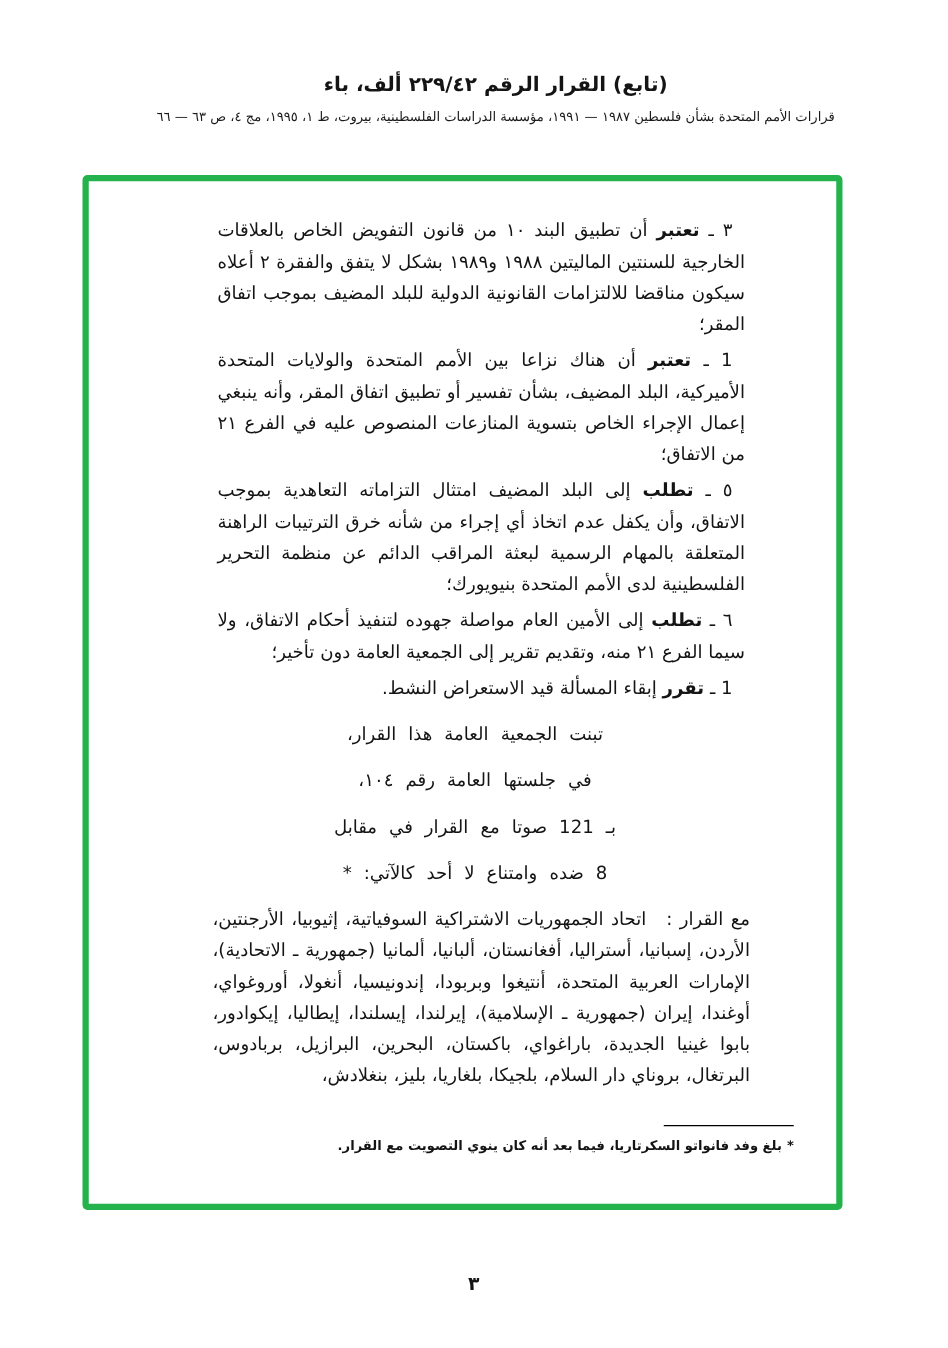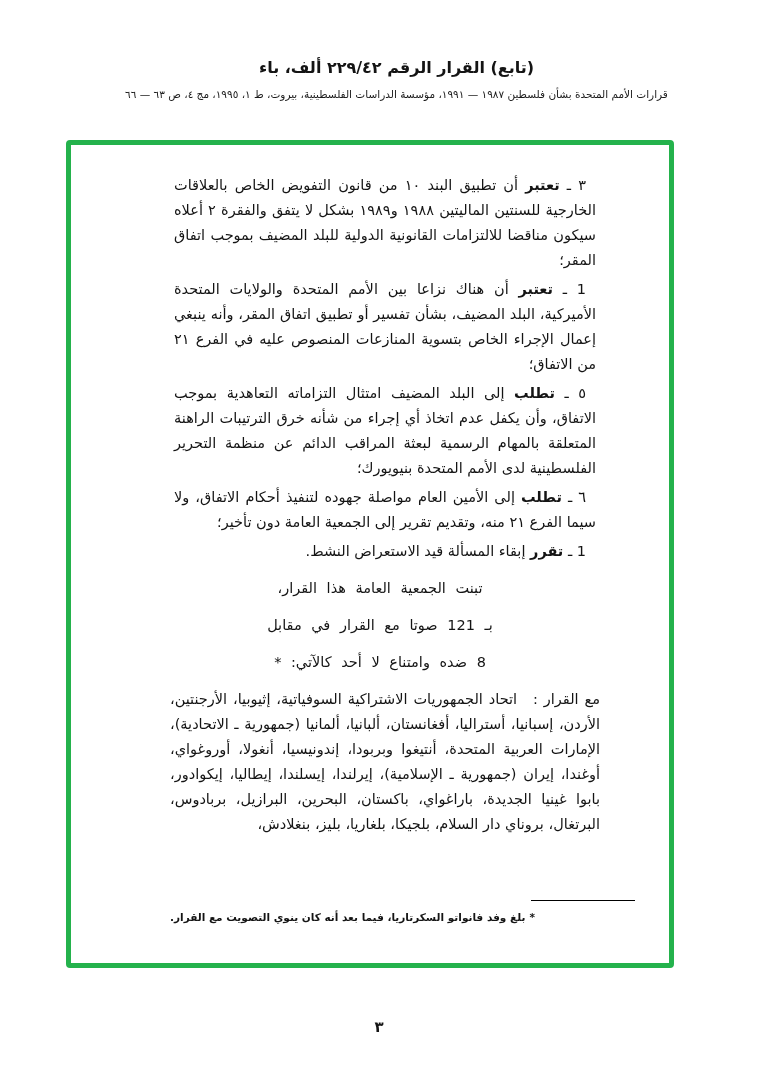--- a/index.html
+++ b/index.html
@@ -28,21 +28,21 @@
     text-align:justify;
   }
   .para { margin:4px; text-indent:10px; }
   .para b { font-weight:700; }
   .adopt { margin:12px; text-align:center; text-indent:10px; word-spacing:5px; }
   .vote { margin:0; text-indent:0; }
   .vote-label { margin-left:16px; white-space:nowrap; }
 
   .footnote-area { flex:0 0 auto; padding:0 34px 38px 99px; }
   .fn-rule { width:104px; height:0; border-top:1.6px solid #000; margin:0 0 9px auto; margin-right:0; }
-  .fn-text { font-size:10.5px; font-weight:700; text-align:left; line-height:15px; }
+  .fn-text { font-size:10.5px; font-weight:700; text-align:right; line-height:15px; }
   .fn-marker { font-weight:700; margin-left:4px; }
 
   .page-num {
     position:absolute; bottom:42px; left:0; right:0;
     text-align:center; font-size:15px; font-weight:700;
   }
 </style>
 </head>
 <body>
 
@@ -58,20 +58,21 @@
 
     <p class="para"><span>1 ـ </span><b>تعتبر</b><span> أن هناك نزاعا بين الأمم المتحدة والولايات المتحدة الأميركية، البلد المضيف، بشأن تفسير أو تطبيق اتفاق المقر، وأنه ينبغي إعمال الإجراء الخاص بتسوية المنازعات المنصوص عليه في الفرع ٢١ من الاتفاق؛</span></p>
 
     <p class="para"><span>٥ ـ </span><b>تطلب</b><span> إلى البلد المضيف امتثال التزاماته التعاهدية بموجب الاتفاق، وأن يكفل عدم اتخاذ أي إجراء من شأنه خرق الترتيبات الراهنة المتعلقة بالمهام الرسمية لبعثة المراقب الدائم عن منظمة التحرير الفلسطينية لدى الأمم المتحدة بنيويورك؛</span></p>
 
     <p class="para"><span>٦ ـ </span><b>تطلب</b><span> إلى الأمين العام مواصلة جهوده لتنفيذ أحكام الاتفاق، ولا سيما الفرع ٢١ منه، وتقديم تقرير إلى الجمعية العامة دون تأخير؛</span></p>
 
     <p class="para"><span>1 ـ </span><b>تقرر</b><span> إبقاء المسألة قيد الاستعراض النشط.</span></p>
 
     <p class="adopt">تبنت الجمعية العامة هذا القرار،</p>
+    <p class="adopt">في جلستها العامة رقم ١٠٤،</p>
     <p class="adopt">بـ 121 صوتا مع القرار في مقابل</p>
     <p class="adopt">8 ضده وامتناع لا أحد كالآتي: *</p>
 
     <p class="para vote"><span class="vote-label">مع القرار :</span><span>اتحاد الجمهوريات الاشتراكية السوفياتية، إثيوبيا، الأرجنتين، الأردن، إسبانيا، أستراليا، أفغانستان، ألبانيا، ألمانيا (جمهورية ـ الاتحادية)، الإمارات العربية المتحدة، أنتيغوا وبربودا، إندونيسيا، أنغولا، أوروغواي، أوغندا، إيران (جمهورية ـ الإسلامية)، إيرلندا، إيسلندا، إيطاليا، إيكوادور، بابوا غينيا الجديدة، باراغواي، باكستان، البحرين، البرازيل، بربادوس، البرتغال، بروناي دار السلام، بلجيكا، بلغاريا، بليز، بنغلادش،</span></p>
 
   </div>
 
   <div class="footnote-area">
     <div class="fn-rule"></div>
     <div class="fn-text"><span class="fn-marker">*</span><span>بلغ وفد فانواتو السكرتاريا، فيما بعد أنه كان ينوي التصويت مع القرار.</span></div>

